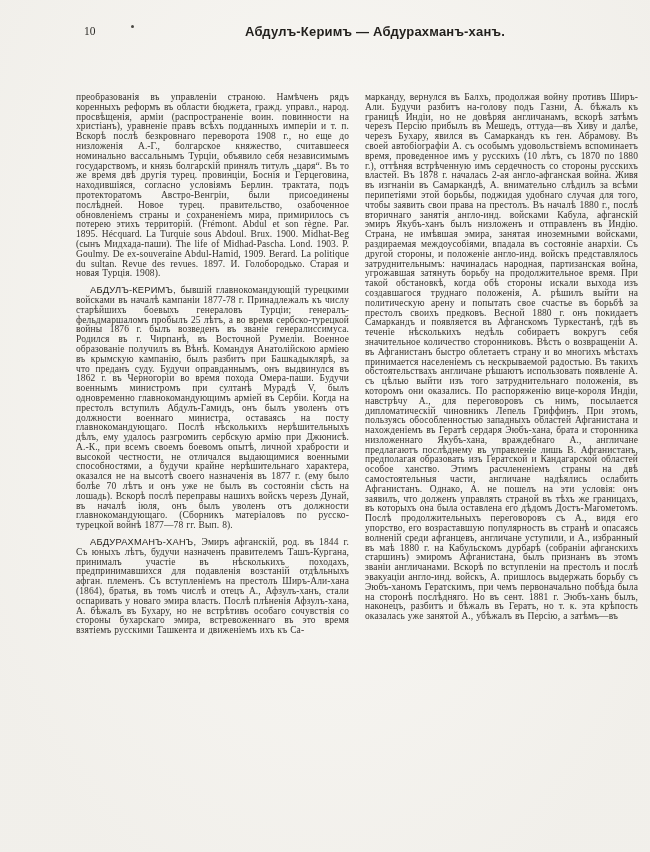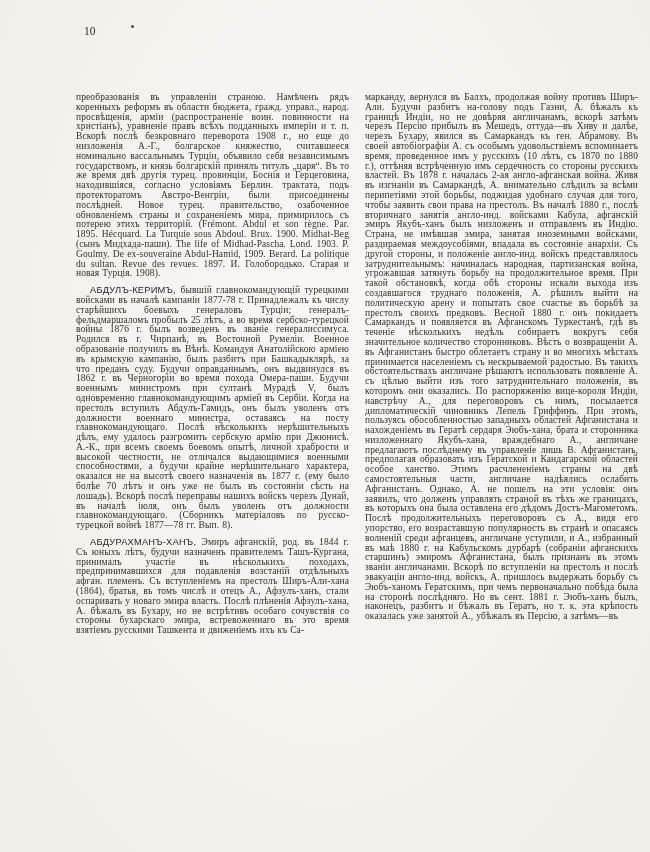--- a/index.html
+++ b/index.html
@@ -76,20 +76,21 @@
     color: #211f1c;
   }
 </style>
 </head>
 <body>
 
 <div class="page">
   <div class="running-head">
     <span class="page-number">10</span>
     <span class="ink-speck"></span>
+    <div class="head-title">Абдулъ-Керимъ — Абдурахманъ-ханъ.</div>
   </div>
   <div class="columns">
     <div class="col">
         <p class="para cont">преобразованія въ управленіи страною. Намѣченъ рядъ коренныхъ реформъ въ области бюджета, гражд. управл., народ. просвѣщенія, арміи (распространеніе воин. повинности на христіанъ), уравненіе правъ всѣхъ подданныхъ имперіи и т. п. Вскорѣ послѣ безкровнаго переворота 1908 г., но еще до низложенія А.-Г., болгарское княжество, считавшееся номинально вассальнымъ Турціи, объявило себя независимымъ государствомъ, и князь болгарскій принялъ титулъ „царя“. Въ то же время двѣ другія турец. провинціи, Боснія и Герцеговина, находившіяся, согласно условіямъ Берлин. трактата, подъ протекторатомъ Австро-Венгріи, были присоединены послѣдней. Новое турец. правительство, озабоченное обновленіемъ страны и сохраненіемъ мира, примирилось съ потерею этихъ территорій. (Frémont. Abdul et son règne. Par. 1895. Hécquard. La Turquie sous Abdoul. Brux. 1900. Midhat-Beg (сынъ Мидхада-паши). The life of Midhad-Pascha. Lond. 1903. P. Goulmy. De ex-souveraine Abdul-Hamid, 1909. Berard. La politique du sultan. Revue des revues. 1897. И. Голобородько. Старая и новая Турція. 1908).</p>
         <p class="para entry"><span class="headword">АБДУЛЪ-КЕРИМЪ, </span>бывшій главнокомандующій турецкими войсками въ началѣ кампаніи 1877-78 г. Принадлежалъ къ числу старѣйшихъ боевыхъ генераловъ Турціи; генералъ-фельдмаршаломъ пробылъ 25 лѣтъ, а во время сербско-турецкой войны 1876 г. былъ возведенъ въ званіе генералиссимуса. Родился въ г. Чирпанѣ, въ Восточной Румеліи. Военное образованіе получилъ въ Вѣнѣ. Командуя Анатолійскою арміею въ крымскую кампанію, былъ разбитъ при Башкадыклярѣ, за что преданъ суду. Будучи оправданнымъ, онъ выдвинулся въ 1862 г. въ Черногоріи во время похода Омера-паши. Будучи военнымъ министромъ при султанѣ Мурадѣ V, былъ одновременно главнокомандующимъ арміей въ Сербіи. Когда на престолъ вступилъ Абдулъ-Гамидъ, онъ былъ уволенъ отъ должности военнаго министра, оставаясь на посту главнокомандующаго. Послѣ нѣсколькихъ нерѣшительныхъ дѣлъ, ему удалось разгромить сербскую армію при Джюнисѣ. А.-К., при всемъ своемъ боевомъ опытѣ, личной храбрости и высокой честности, не отличался выдающимися военными способностями, а будучи крайне нерѣшительнаго характера, оказался не на высотѣ своего назначенія въ 1877 г. (ему было болѣе 70 лѣтъ и онъ уже не былъ въ состояніи сѣсть на лошадь). Вскорѣ послѣ переправы нашихъ войскъ черезъ Дунай, въ началѣ іюля, онъ былъ уволенъ отъ должности главнокомандующаго. (Сборникъ матеріаловъ по русско-турецкой войнѣ 1877—78 гг. Вып. 8).</p>
         <p class="para entry"><span class="headword">АБДУРАХМАНЪ-ХАНЪ, </span>Эмиръ афганскій, род. въ 1844 г. Съ юныхъ лѣтъ, будучи назначенъ правителемъ Ташъ-Кургана, принималъ участіе въ нѣсколькихъ походахъ, предпринимавшихся для подавленія возстаній отдѣльныхъ афган. племенъ. Съ вступленіемъ на престолъ Ширъ-Али-хана (1864), братья, въ томъ числѣ и отецъ А., Афзулъ-ханъ, стали оспаривать у новаго эмира власть. Послѣ плѣненія Афзулъ-хана, А. бѣжалъ въ Бухару, но не встрѣтивъ особаго сочувствія со стороны бухарскаго эмира, встревоженнаго въ это время взятіемъ русскими Ташкента и движеніемъ ихъ къ Са-</p>
       </div>
     <div class="col">
         <p class="para cont">марканду, вернулся въ Балхъ, продолжая войну противъ Ширъ-Али. Будучи разбитъ на-голову подъ Газни, А. бѣжалъ къ границѣ Индіи, но не довѣряя англичанамъ, вскорѣ затѣмъ черезъ Персію прибылъ въ Мешедъ, оттуда—въ Хиву и далѣе, черезъ Бухару, явился въ Самаркандъ къ ген. Абрамову. Въ своей автобіографіи А. съ особымъ удовольствіемъ вспоминаетъ время, проведенное имъ у русскихъ (10 лѣтъ, съ 1870 по 1880 г.), оттѣняя встрѣченную имъ сердечность со стороны русскихъ властей. Въ 1878 г. началась 2-ая англо-афганская война. Живя въ изгнаніи въ Самаркандѣ, А. внимательно слѣдилъ за всѣми перипетіями этой борьбы, поджидая удобнаго случая для того, чтобы заявить свои права на престолъ. Въ началѣ 1880 г., послѣ вторичнаго занятія англо-инд. войсками Кабула, афганскій эмиръ Якубъ-ханъ былъ низложенъ и отправленъ въ Индію. Страна, не имѣвшая эмира, занятая иноземными войсками, раздираемая междоусобіями, впадала въ состояніе анархіи. Съ другой стороны, и положеніе англо-инд. войскъ представлялось затруднительнымъ: начиналась народная, партизанская война, угрожавшая затянуть борьбу на продолжительное время. При такой обстановкѣ, когда обѣ стороны искали выхода изъ создавшагося труднаго положенія, А. рѣшилъ выйти на политическую арену и попытать свое счастье въ борьбѣ за престолъ своихъ предковъ. Весной 1880 г. онъ покидаетъ Самаркандъ и появляется въ Афганскомъ Туркестанѣ, гдѣ въ теченіе нѣсколькихъ недѣль собираетъ вокругъ себя значительное количество сторонниковъ. Вѣсть о возвращеніи А. въ Афганистанъ быстро облетаетъ страну и во многихъ мѣстахъ принимается населеніемъ съ нескрываемой радостью. Въ такихъ обстоятельствахъ англичане рѣшаютъ использовать появленіе А. съ цѣлью выйти изъ того затруднительнаго положенія, въ которомъ они оказались. По распоряженію вице-короля Индіи, навстрѣчу А., для переговоровъ съ нимъ, посылается дипломатическій чиновникъ Лепель Гриффинъ. При этомъ, пользуясь обособленностью западныхъ областей Афганистана и нахожденіемъ въ Гератѣ сердаря Эюбъ-хана, брата и сторонника низложеннаго Якубъ-хана, враждебнаго А., англичане предлагаютъ послѣднему въ управленіе лишь В. Афганистанъ, предполагая образовать изъ Гератской и Кандагарской областей особое ханство. Этимъ расчлененіемъ страны на двѣ самостоятельныя части, англичане надѣялись ослабить Афганистанъ. Однако, А. не пошелъ на эти условія: онъ заявилъ, что долженъ управлять страной въ тѣхъ же границахъ, въ которыхъ она была оставлена его дѣдомъ Достъ-Магометомъ. Послѣ продолжительныхъ переговоровъ съ А., видя его упорство, его возраставшую популярность въ странѣ и опасаясь волненій среди афганцевъ, англичане уступили, и А., избранный въ маѣ 1880 г. на Кабульскомъ дурбарѣ (собраніи афганскихъ старшинъ) эмиромъ Афганистана, былъ признанъ въ этомъ званіи англичанами. Вскорѣ по вступленіи на престолъ и послѣ эвакуаціи англо-инд. войскъ, А. пришлось выдержать борьбу съ Эюбъ-ханомъ Гератскимъ, при чемъ первоначально побѣда была на сторонѣ послѣдняго. Но въ сент. 1881 г. Эюбъ-ханъ былъ, наконецъ, разбитъ и бѣжалъ въ Гератъ, но т. к. эта крѣпость оказалась уже занятой А., убѣжалъ въ Персію, а затѣмъ—въ</p>
       </div>

